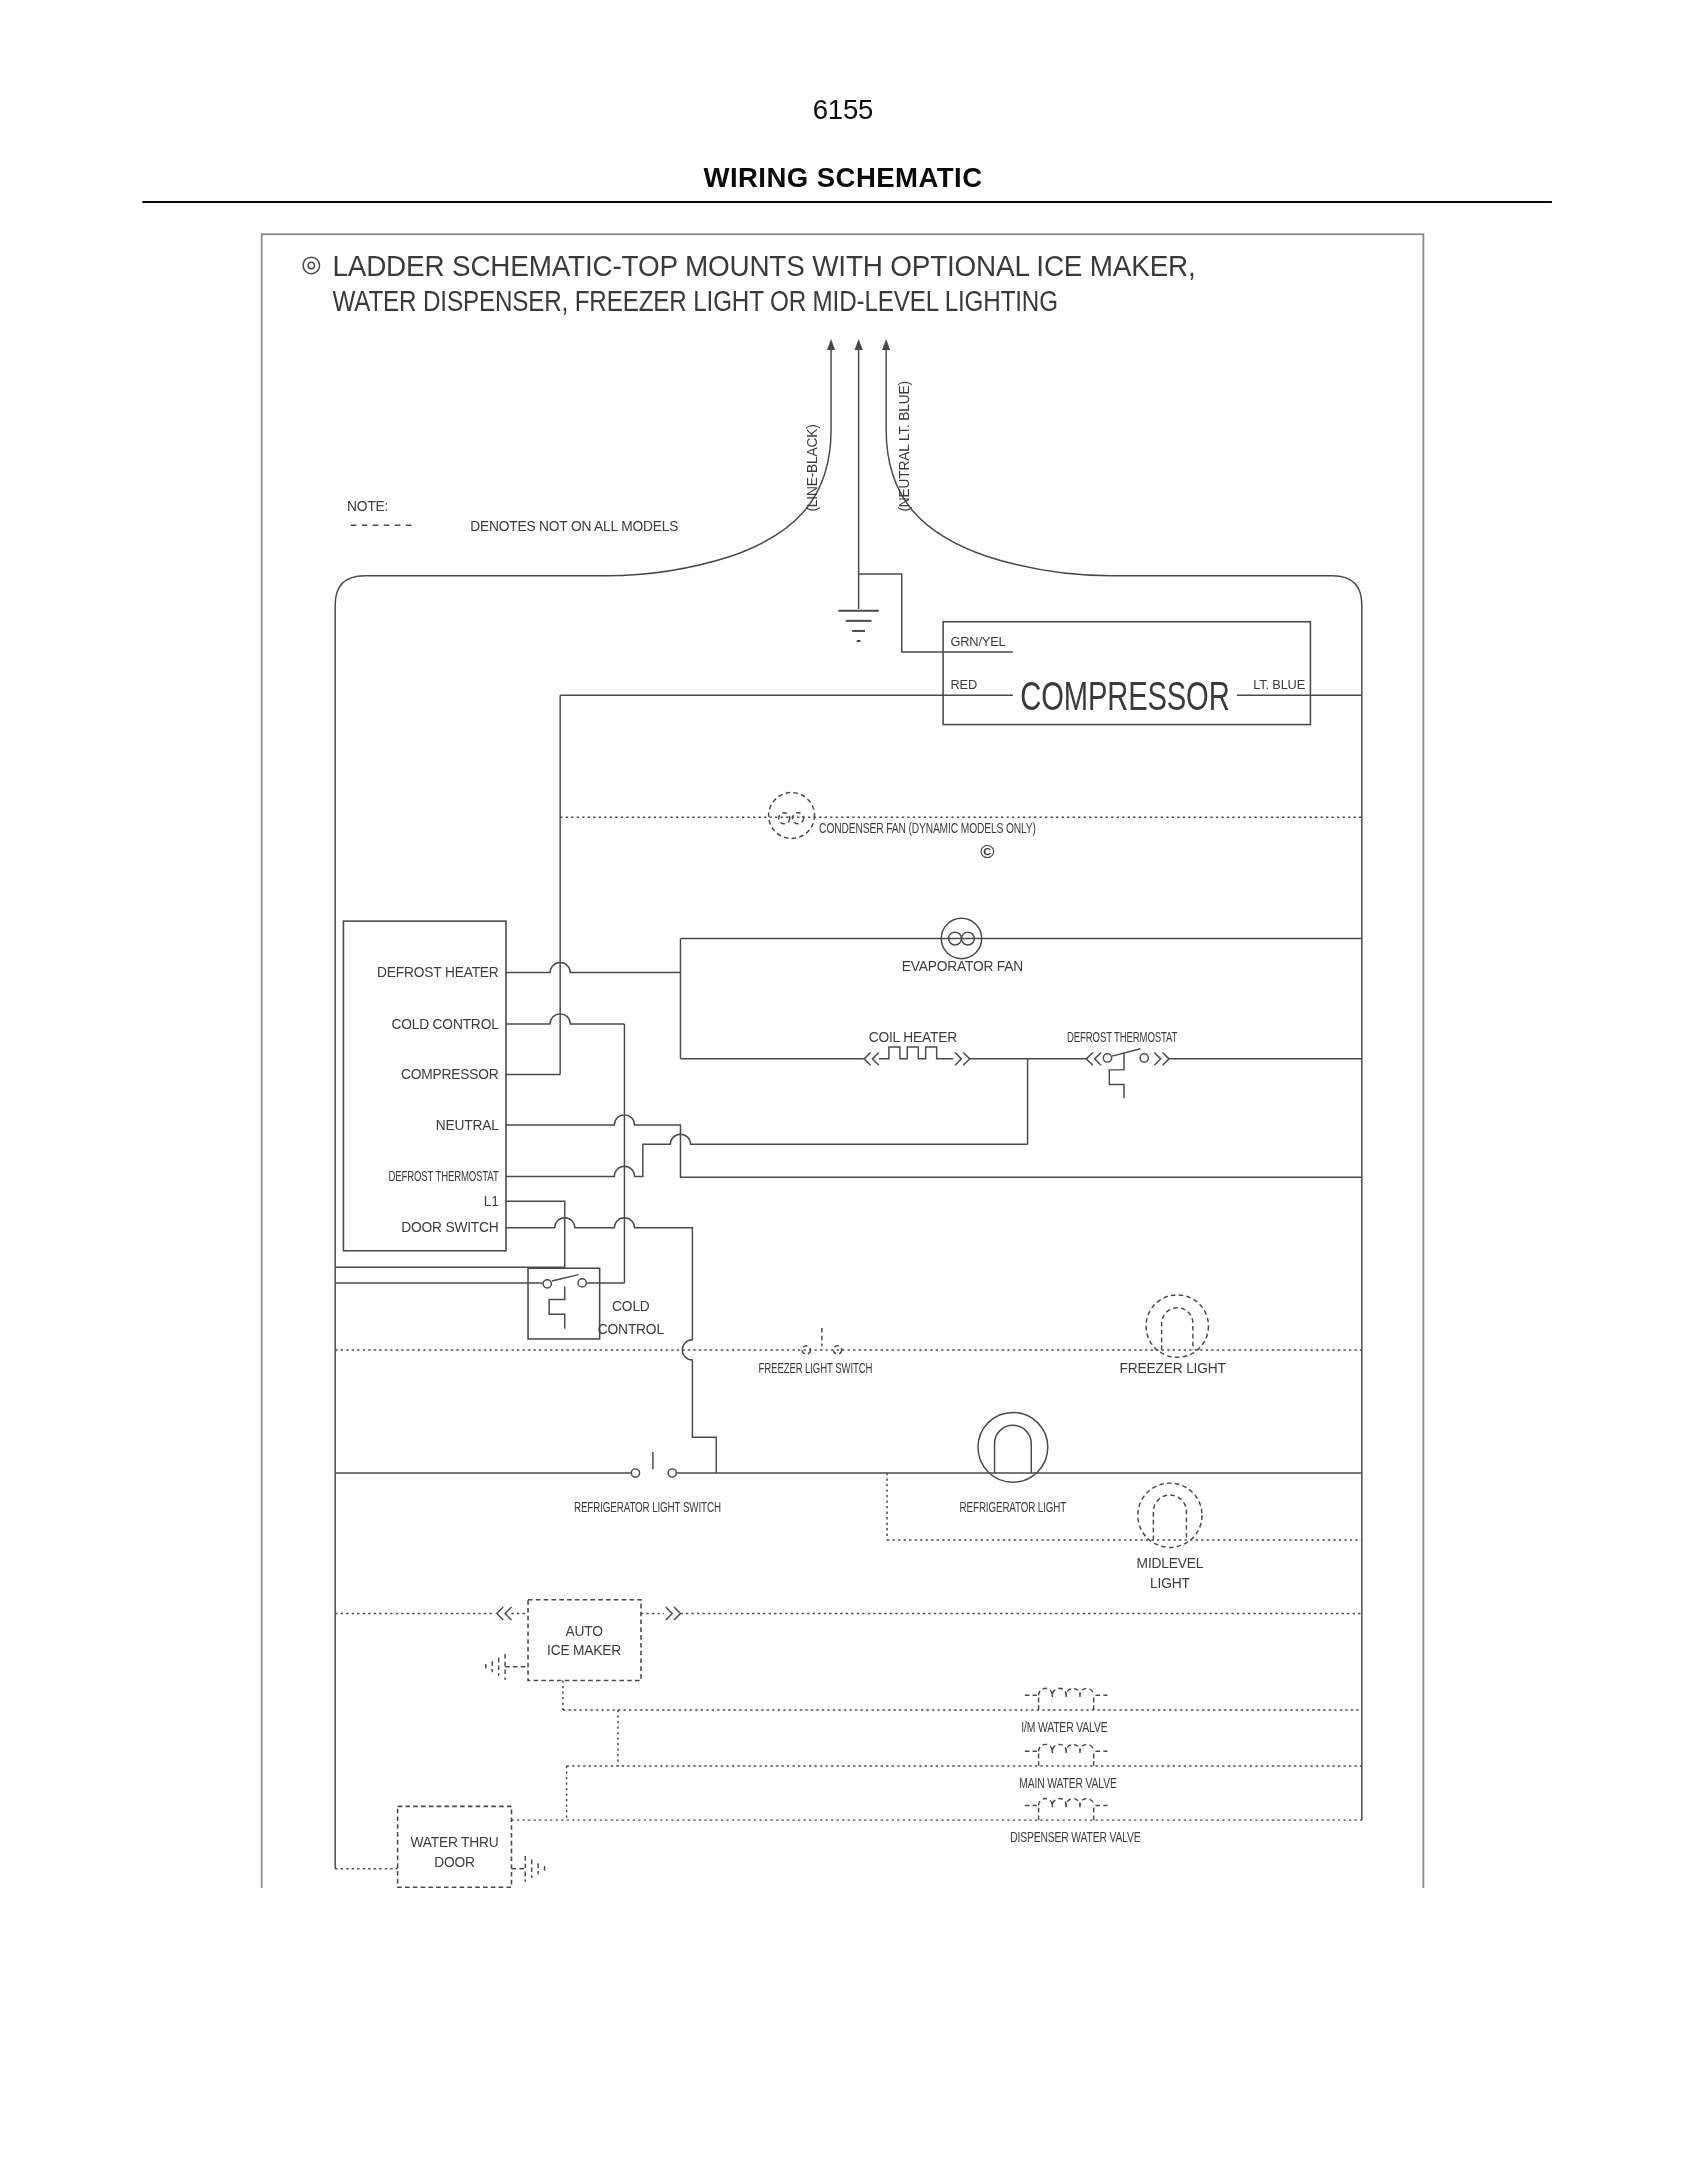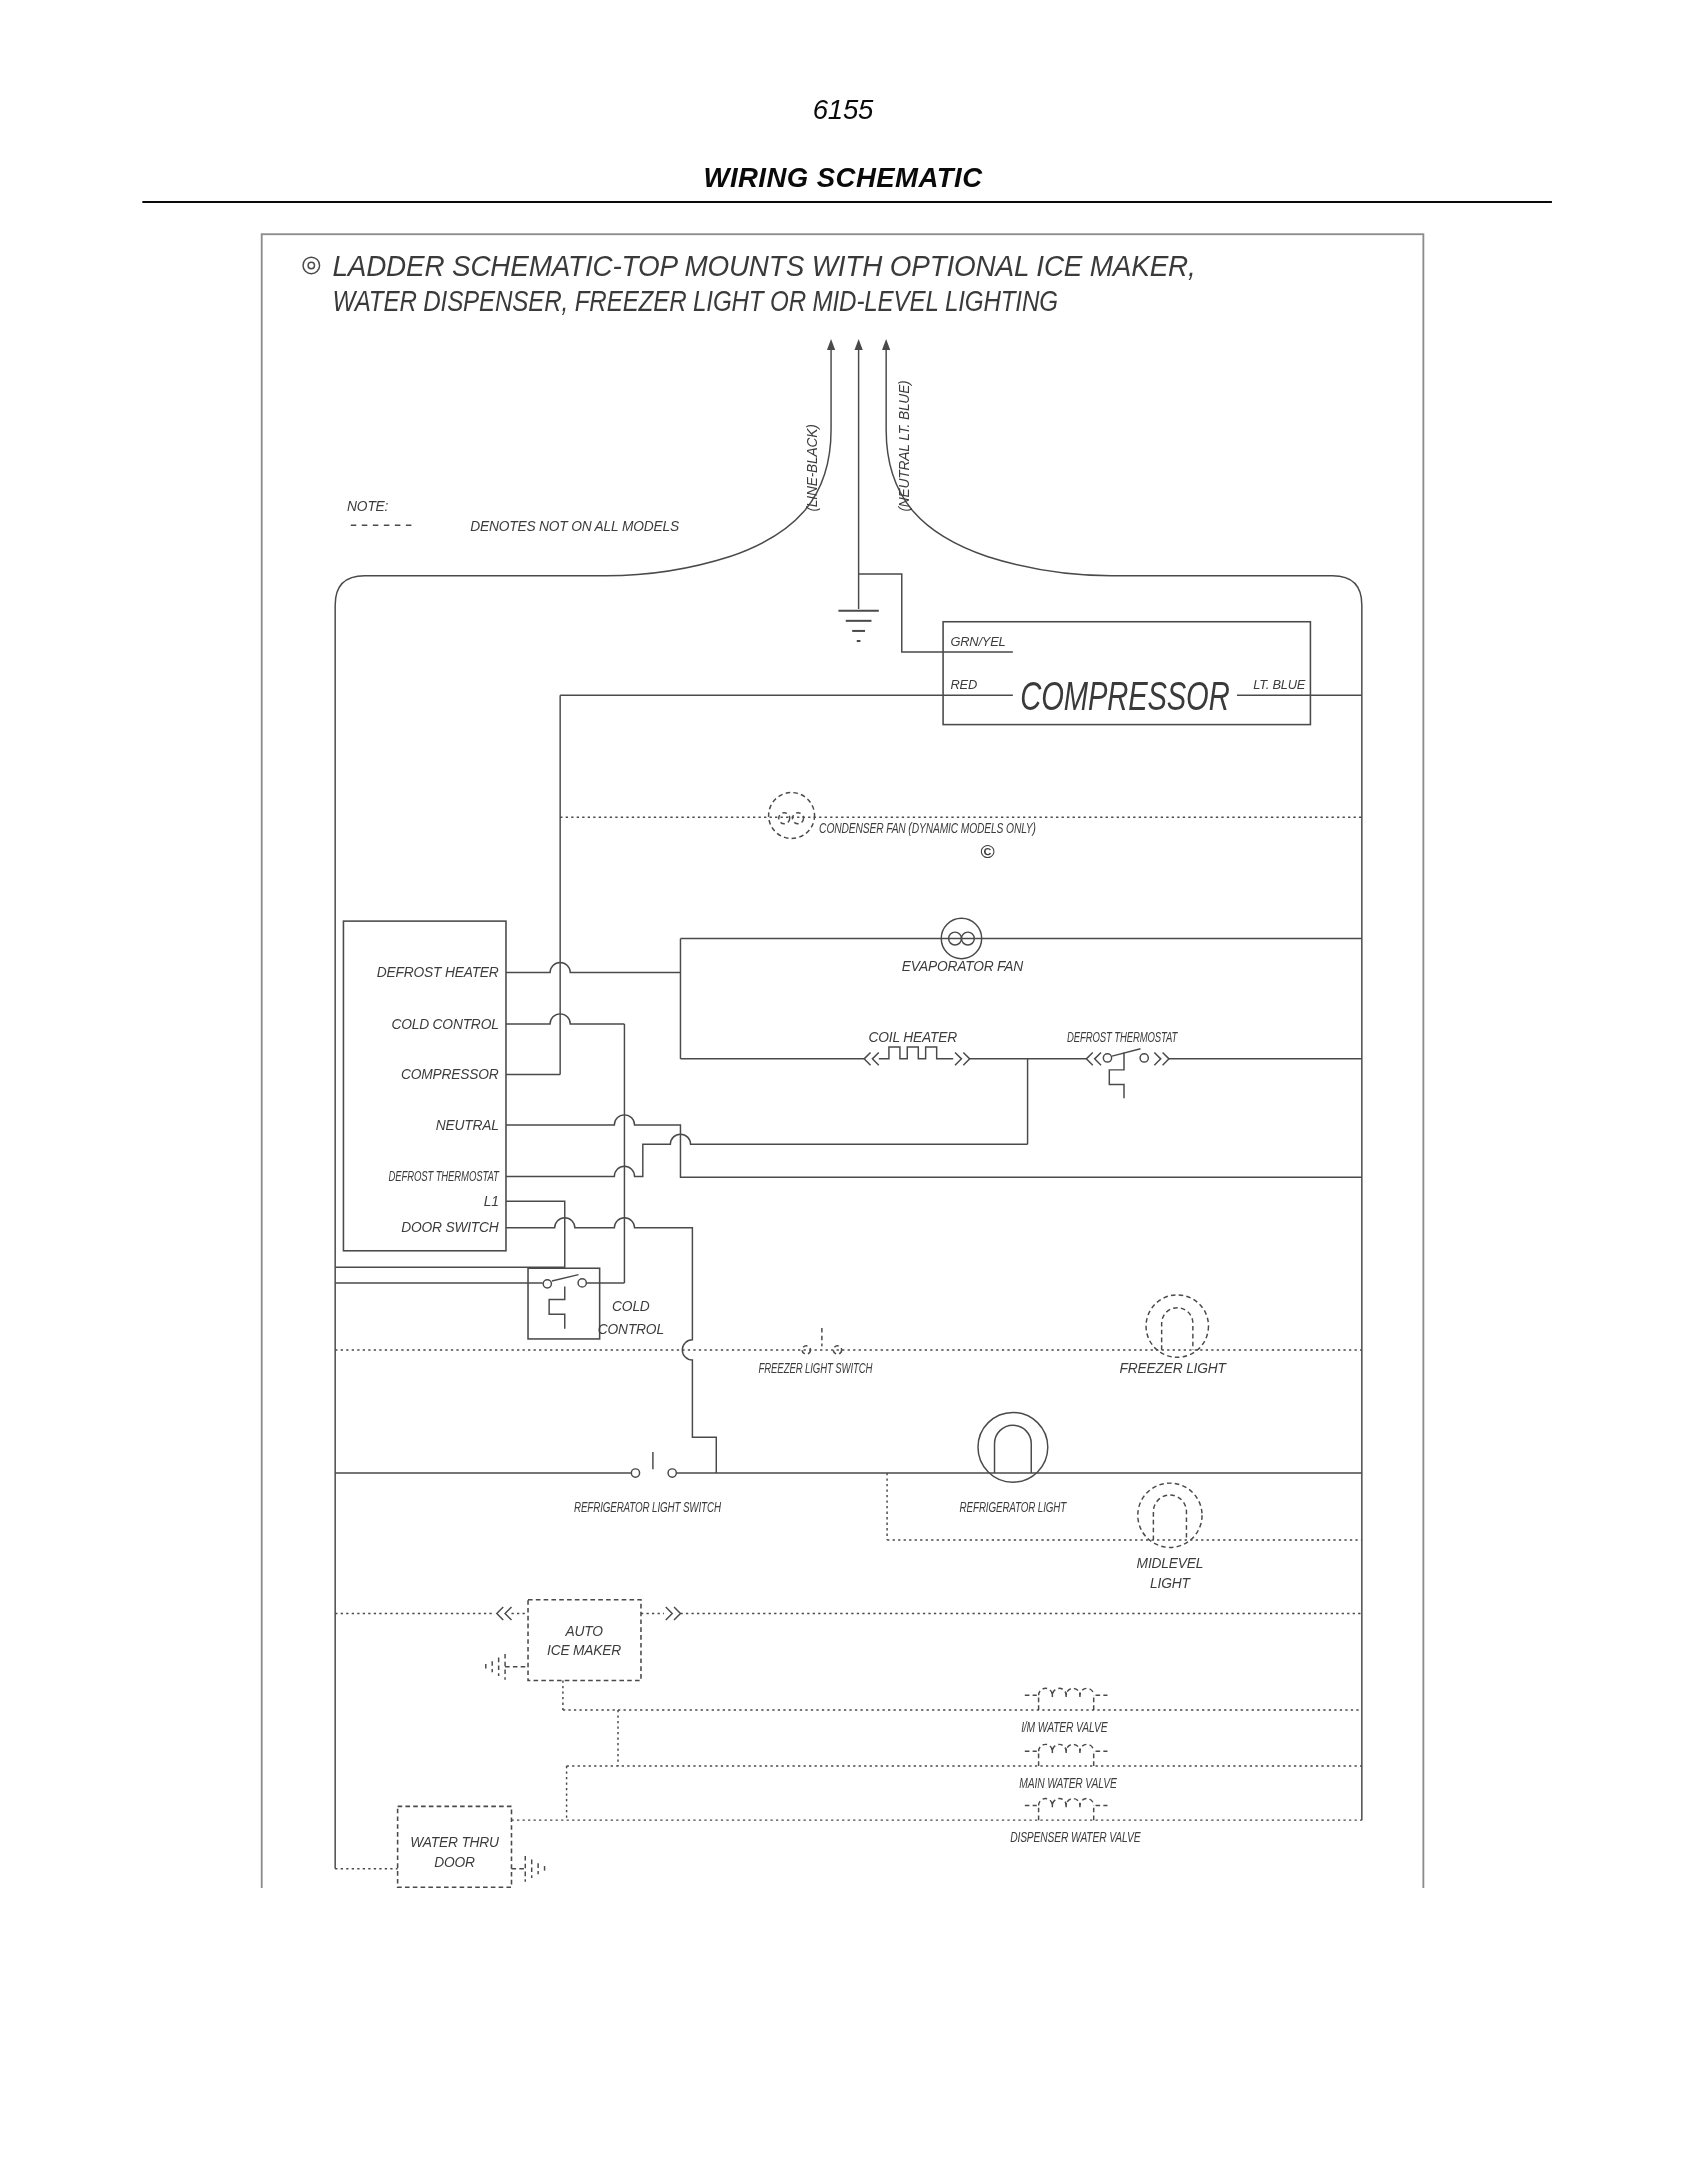--- a/index.html
+++ b/index.html
@@ -1,16 +1,16 @@
 <!DOCTYPE html>
 <html style="font-size:14.7px"><head>
 <meta charset="utf-8">
 <style>
   html,body{margin:0;padding:0;background:#fff;}
-  .page{position:relative;width:1686px;height:1888px;background:#ffffff;font-family:"Liberation Sans",sans-serif;font-style:italic;}
+  .page{position:relative;width:1686px;height:1888px;background:#ffffff;font-family:"Liberation Sans",sans-serif;}
   svg text{font-family:"Liberation Sans",sans-serif;fill:#3c3c3c;letter-spacing:-0.2px;}
   .hdr{fill:#0a0a0a;font-size:30px;}
   .hdr-b{fill:#0a0a0a;font-size:30px;font-weight:bold;letter-spacing:0.5px;}
   .foot{fill:#0a0a0a;font-size:27px;}
   .head1{font-size:33px;fill:#3a3a3a;}
   .small{font-size:15px;}
   .tiny{font-size:14px;}
   .big{font-size:45px;fill:#3a3a3a;}
   .mid{text-anchor:middle;}
   .end{text-anchor:end;}

